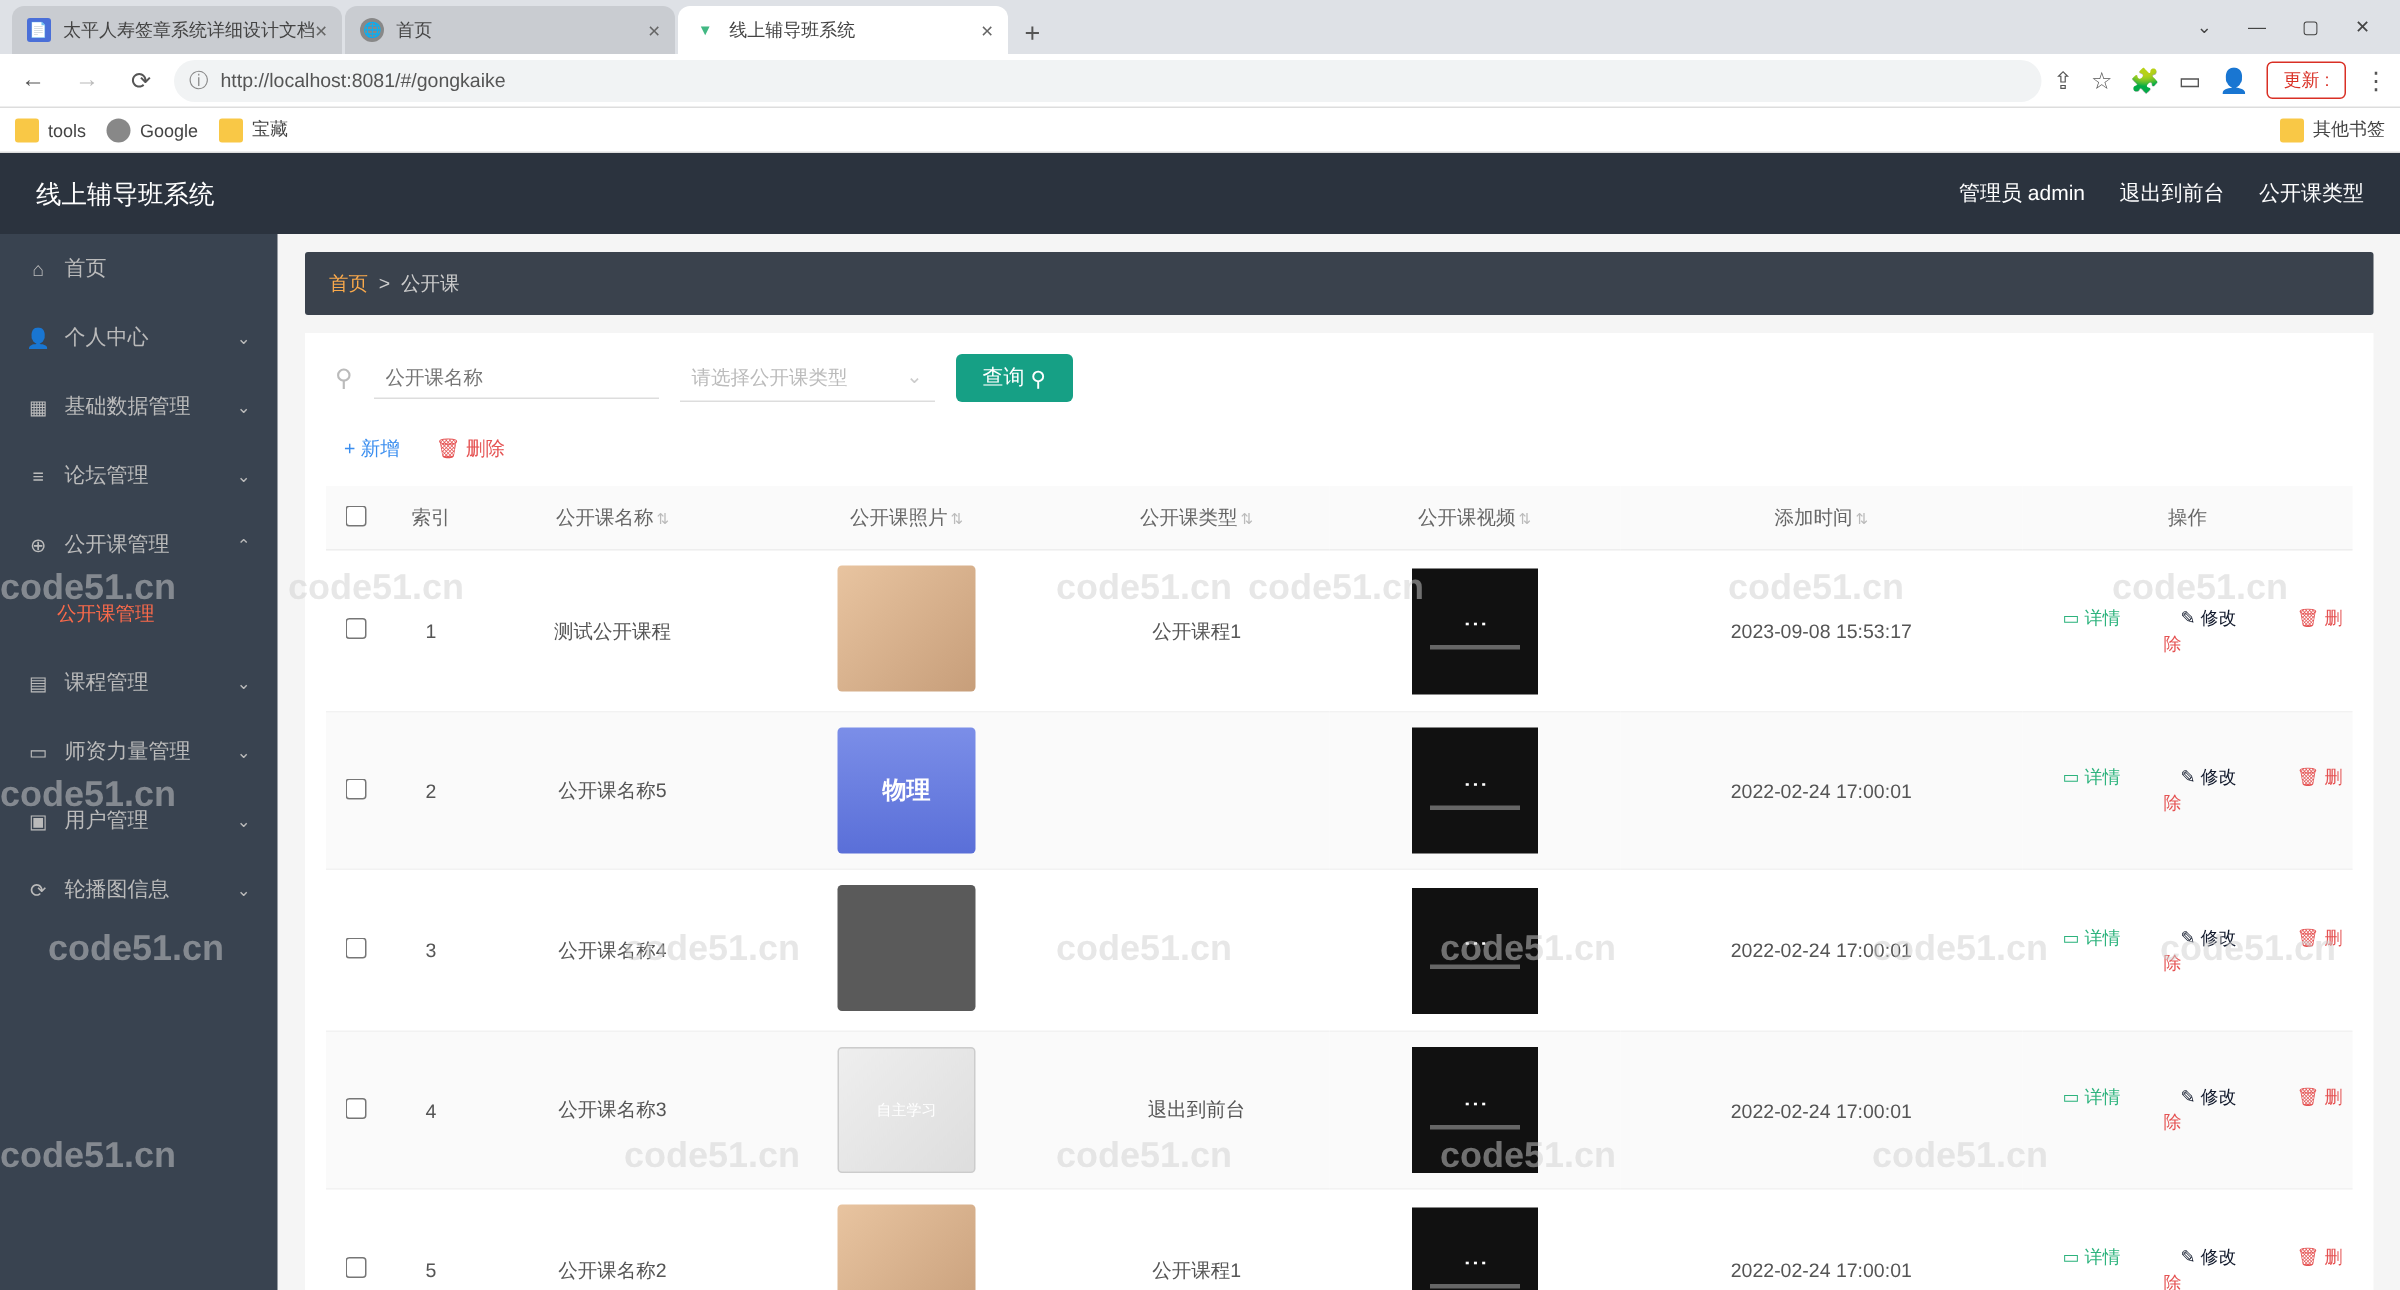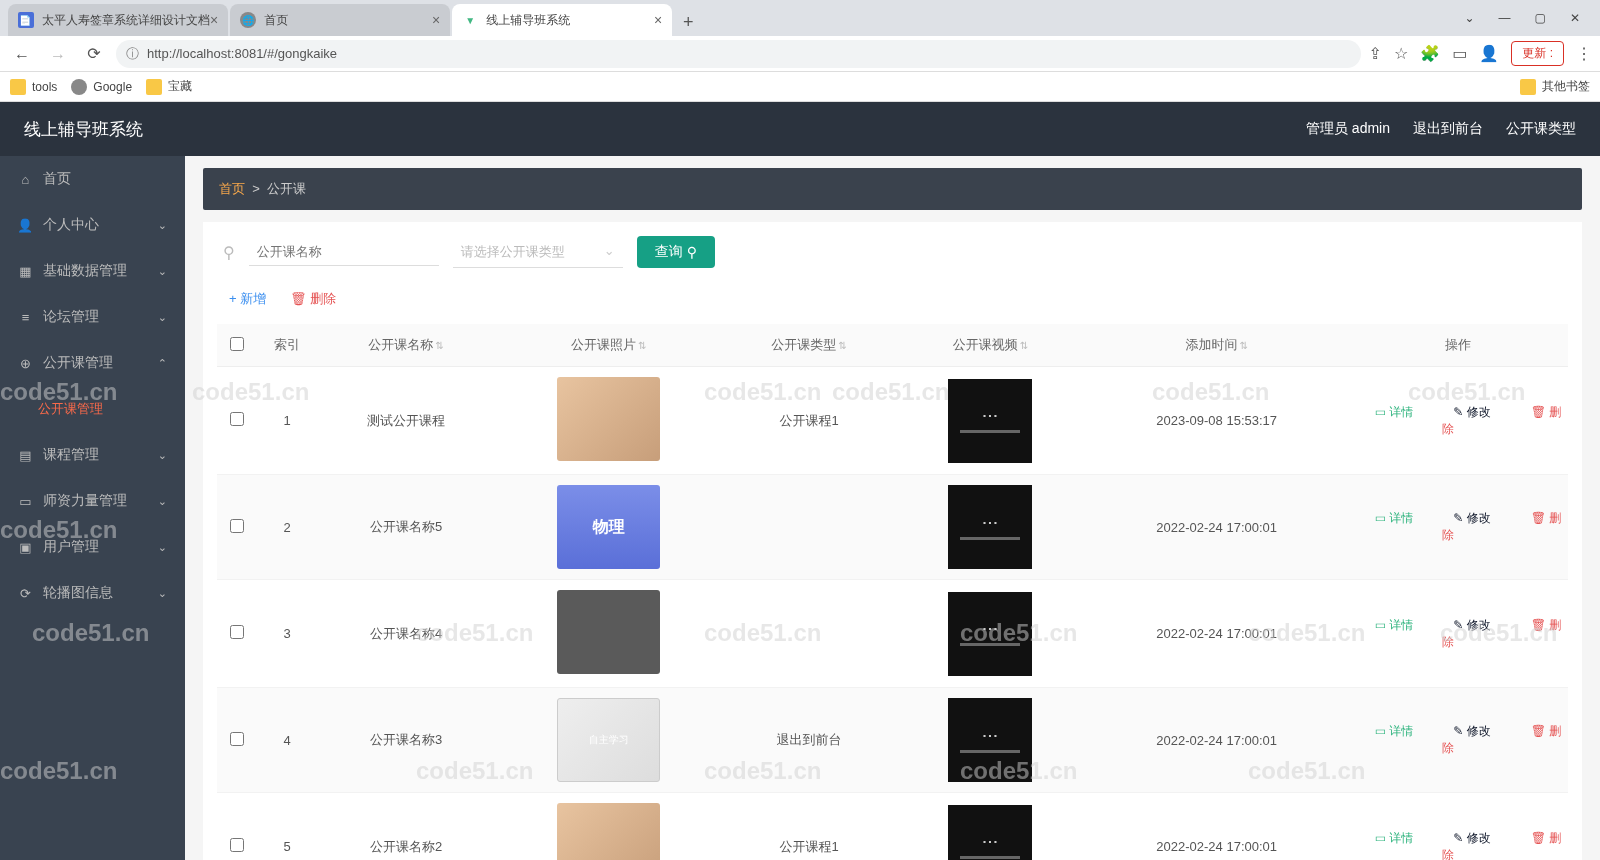--- a/index.html
+++ b/index.html
@@ -41,21 +41,21 @@
 .input{border:none;border-bottom:1px solid #ddd;padding:6px 8px;width:190px;font-size:13px;color:#bbb;outline:none}
 .select{border:none;border-bottom:1px solid #ddd;padding:6px 8px;width:170px;font-size:13px;color:#bbb;display:flex;justify-content:space-between;cursor:pointer}
 .btn-search{background:#16a085;color:#fff;border:none;padding:7px 18px;border-radius:4px;font-size:14px;cursor:pointer;display:flex;align-items:center;gap:4px}
 .action-row{display:flex;gap:24px;padding:6px 12px;margin-bottom:10px}
 .link-add{color:#3a8eef;font-size:13px;cursor:pointer}
 .link-del{color:#e55353;font-size:13px;cursor:pointer}
 table{width:100%;border-collapse:collapse;font-size:13px}
 th{padding:12px 6px;color:#666;font-weight:500;border-bottom:1px solid #eee;text-align:center;background:#fafafa}
 td{padding:10px 6px;text-align:center;border-bottom:1px solid #f2f2f2;color:#555;height:98px;vertical-align:middle}
 .chk{width:14px;height:14px}
-.thumb{width:103px;height:84px;background:#ddd;border-radius:3px;display:inline-flex;align-items:center;justify-content:center;color:#fff;font-size:10px}
+.thumb{width:92px;height:84px;background:#ddd;border-radius:3px;display:inline-flex;align-items:center;justify-content:center;color:#fff;font-size:10px}
 .vid{width:84px;height:84px;background:#111;display:inline-flex;flex-direction:column;align-items:center;justify-content:center;gap:6px}
 .vid-dots{color:#fff;font-size:16px;writing-mode:vertical-rl}
 .vid-bar{width:60px;height:3px;background:#666}
 .row-actions span{margin:0 20px;font-size:12px;cursor:pointer}
 .a-detail{color:#2db37d}
 .a-edit{color:#0f172a}
 .a-del{color:#e55353}
 .sort{font-size:10px;color:#bbb;margin-left:2px}
 tr.alt td{background:#fafafa}
 .wm{position:fixed;top:0;left:0;right:0;bottom:0;pointer-events:none;z-index:5}

